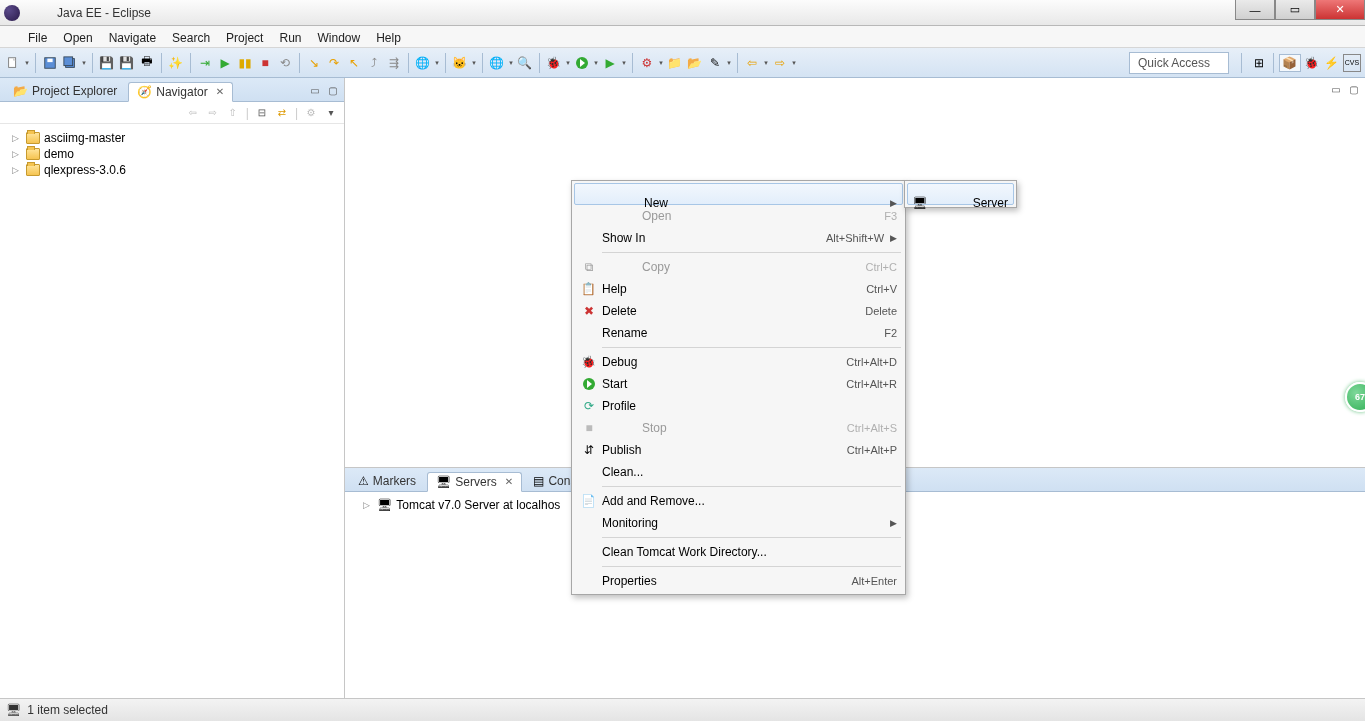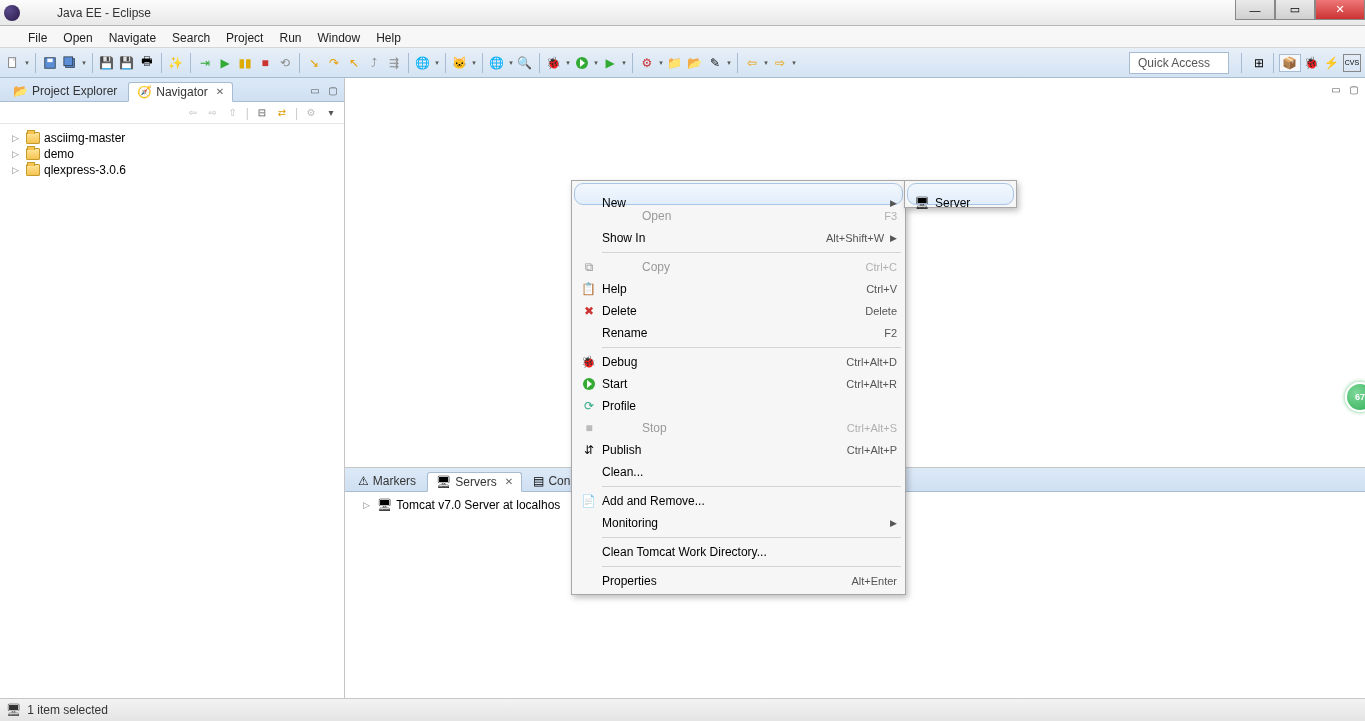--- a/index.html
+++ b/index.html
@@ -61,21 +61,21 @@
 .bottom-content { flex:1; background:#fff; padding:4px; }
 .server-item { display:flex; align-items:center; gap:4px; padding:2px 4px 2px 14px; }
 
 
 .statusbar { height:23px; background:linear-gradient(#f3f3f3,#e4e4e4); border-top:1px solid #c6c6c6; display:flex; align-items:center; padding:0 6px; gap:6px; color:#333; }
 
 
 .ctx-menu { position:absolute; left:571px; top:180px; width:335px; background:#f6f6f6; border:1px solid #a7a7a7; box-shadow:2px 3px 6px rgba(0,0,0,0.25); padding:2px; z-index:100; }
 .ctx-item { display:flex; align-items:center; height:22px; padding:0 6px 0 2px; cursor:default; }
 .ctx-item.disabled { color:#9a9a9a;gap:40px; }
-.ctx-item.highlight { background:linear-gradient(#f2f7fd,#e2eefb); border:1px solid #a7c6e6; padding:18px 5px 0 1px; border-radius:9px; }
+.ctx-item.highlight { background:linear-gradient(#f2f7fd,#e2eefb); border:1px solid #a7c6e6; padding:18px 5px 0 1px; border-radius:2px;gap:42px; }
 .ctx-icon-col { width:26px; display:flex; align-items:center; justify-content:center; }
 .ctx-label { flex:1; }
 .ctx-shortcut { color:#555; font-size:11px; }
 .ctx-item.disabled .ctx-shortcut { color:#b0b0b0; }
 .ctx-sub { color:#555; font-size:9px; margin-left:6px; }
 .ctx-sep { height:1px; background:#d4d4d4; margin:3px 2px 3px 28px; }
 
 
 .sub-menu { position:absolute; left:904px; top:180px; width:113px; background:#f6f6f6; border:1px solid #a7a7a7; box-shadow:2px 3px 6px rgba(0,0,0,0.25); padding:2px; z-index:101; }
 

